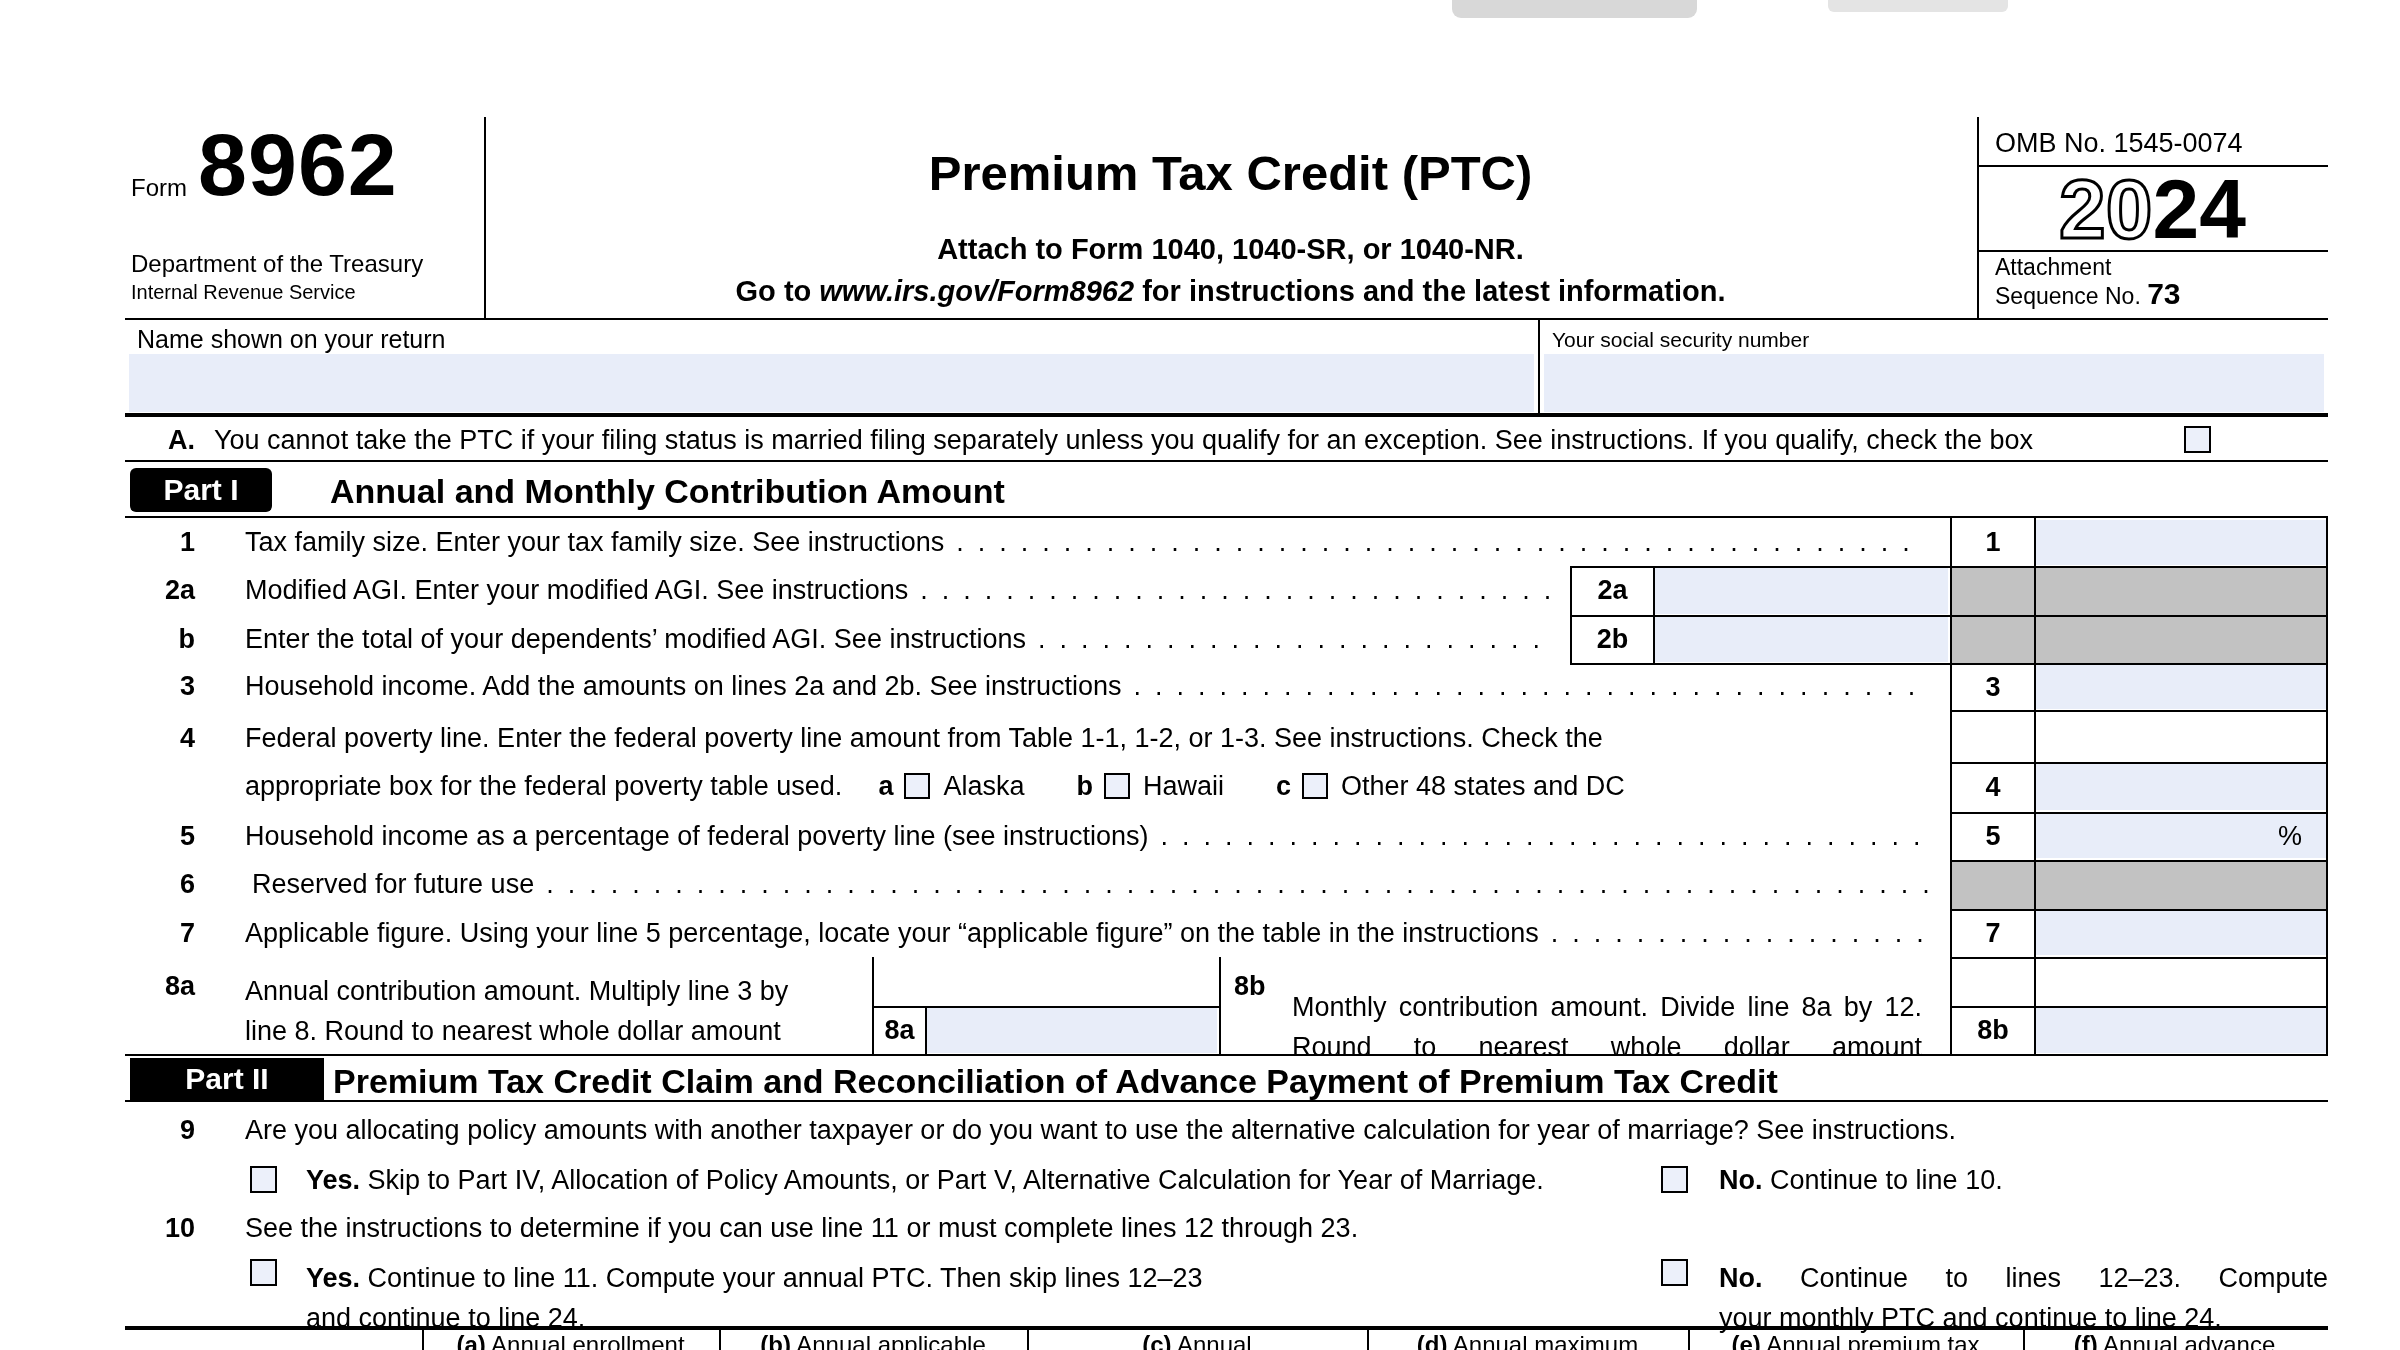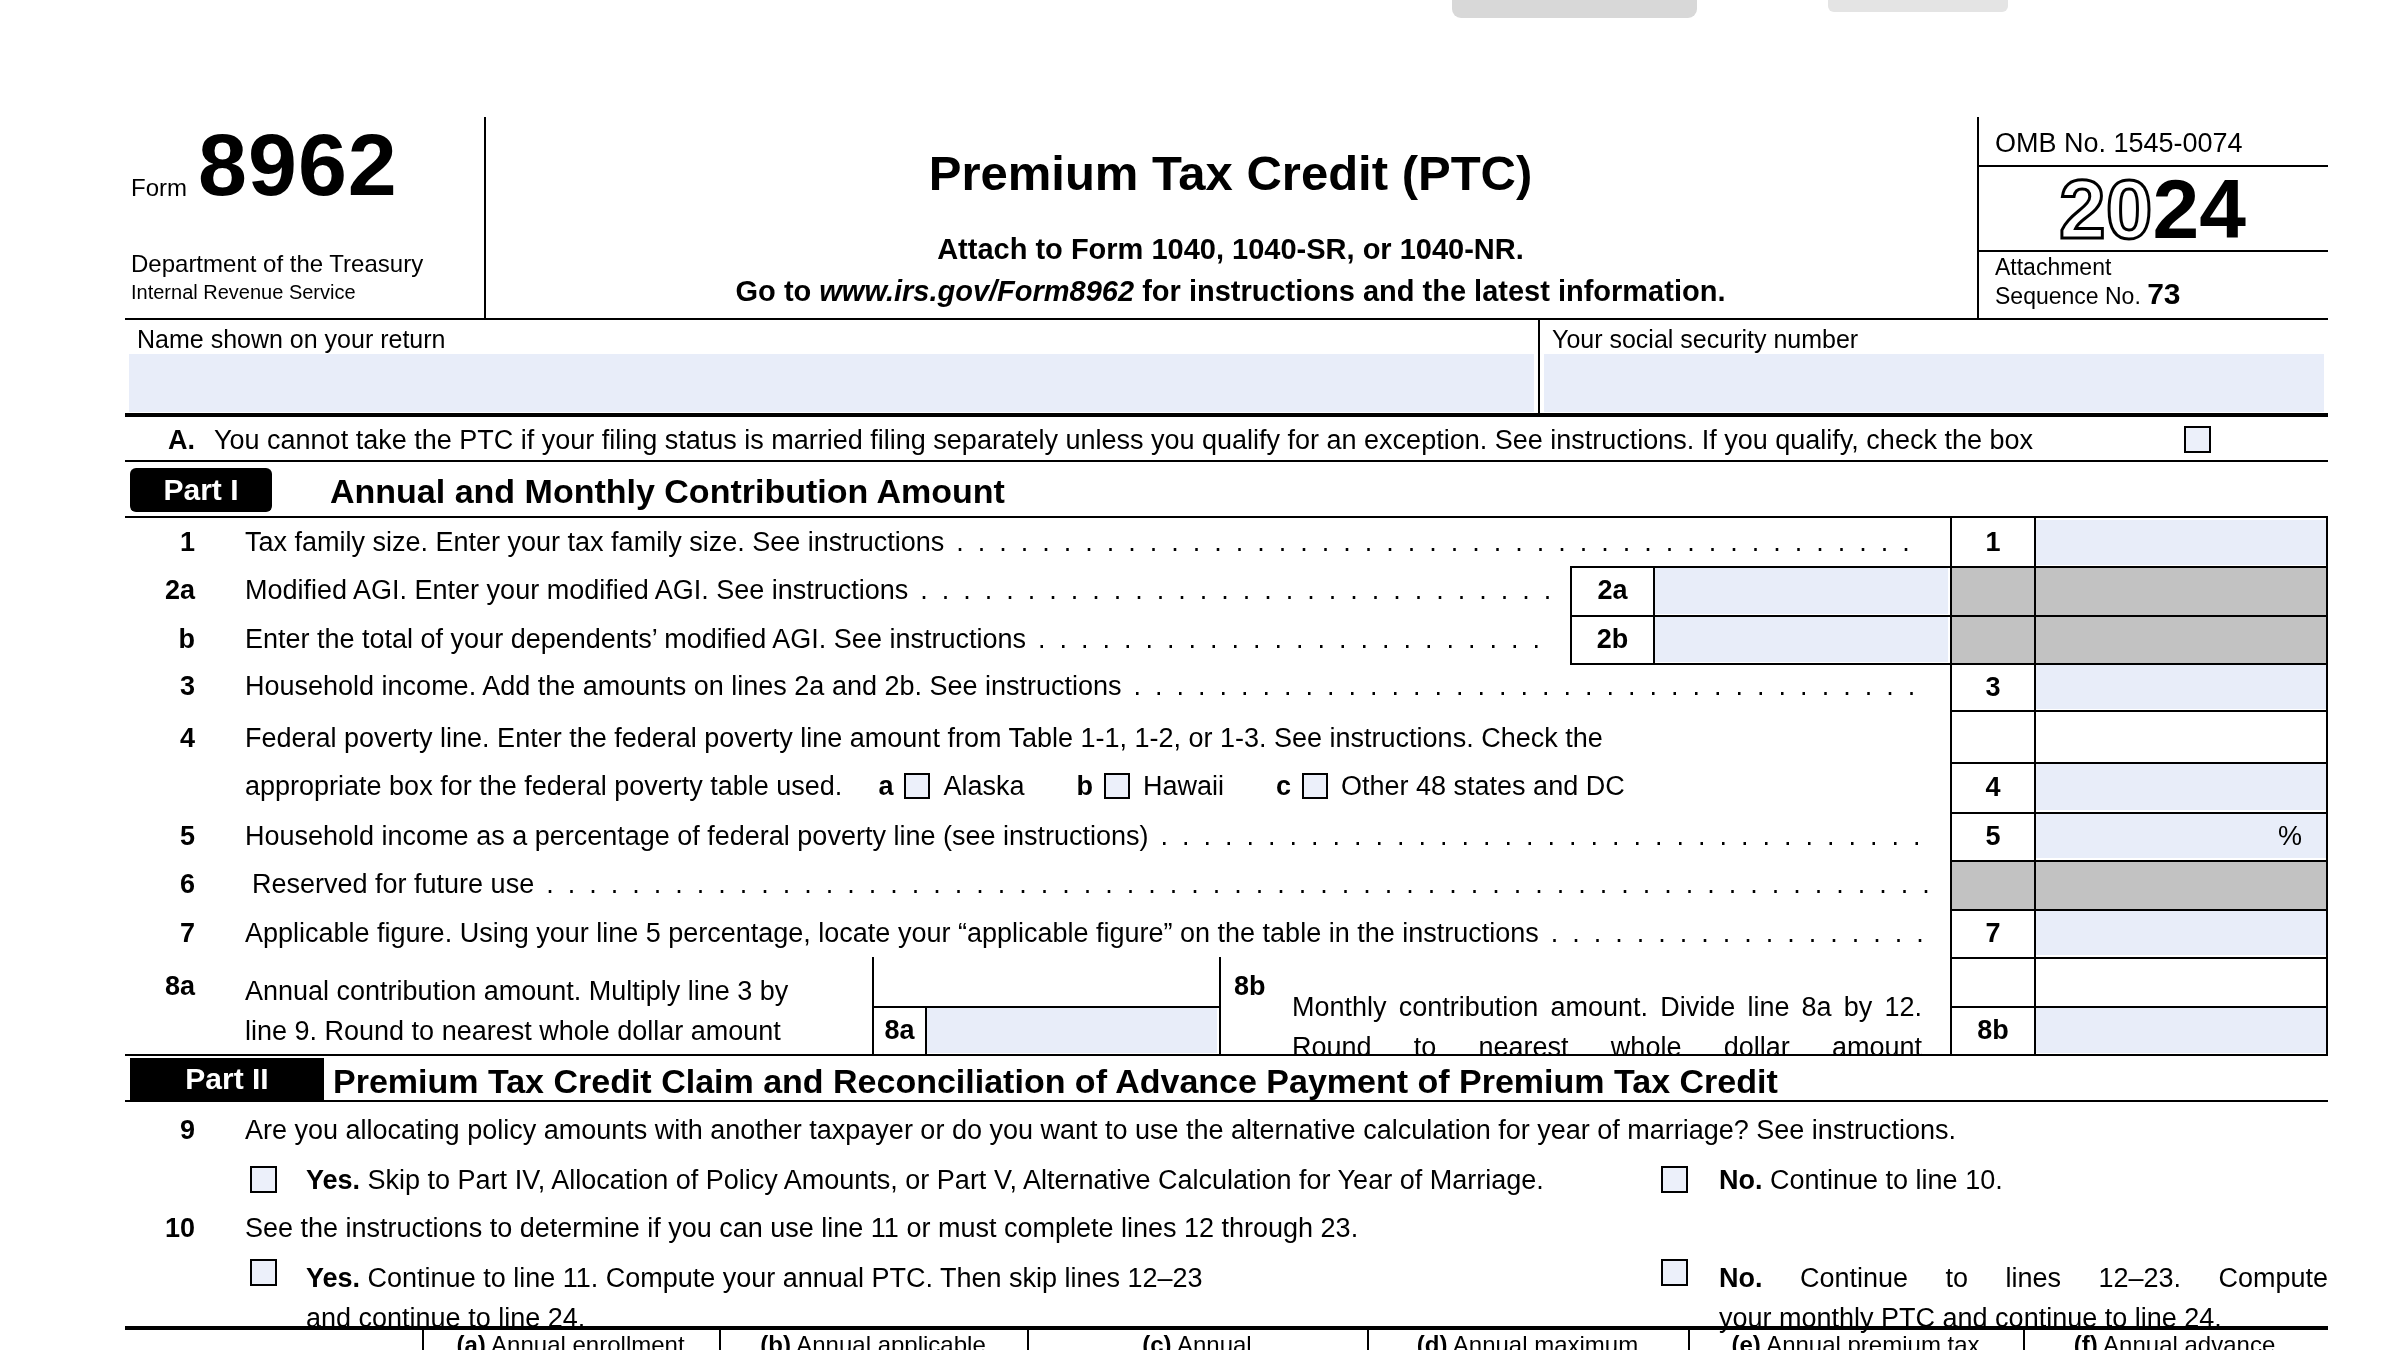--- a/index.html
+++ b/index.html
@@ -55,21 +55,21 @@
     <span>Sequence No. </span><span class="b" style="font-size:30px;">73</span>
   </div>
 
   <div class="ln" style="left:484px;top:117px;width:2px;height:203px;"></div>
   <div class="ln" style="left:1977px;top:117px;width:2px;height:203px;"></div>
   <div class="ln" style="left:1977px;top:165px;width:351px;height:2px;"></div>
   <div class="ln" style="left:1977px;top:250px;width:351px;height:2px;"></div>
   <div class="ln" style="left:125px;top:318px;width:2203px;height:2px;"></div>
 
   <div class="txt" style="left:137px;top:324px;font-size:25px;">Name shown on your return</div>
-  <div class="txt" style="left:1552px;top:324px;font-size:25px;">Your social security number</div>
+  <div class="txt" style="left:1552px;top:324px;font-size:21px;">Your social security number</div>
   <div class="field" style="left:129px;top:354px;width:1405px;height:58px;">
     <span class="fval"></span>
   </div>
   <div class="field" style="left:1544px;top:354px;width:780px;height:58px;">
     <span class="fval"></span>
   </div>
   <div class="ln" style="left:1538px;top:320px;width:2px;height:95px;"></div>
   <div class="ln" style="left:125px;top:413px;width:2203px;height:4px;"></div>
 
   <div class="lnum" style="left:143px;top:425px;">A.</div>
@@ -183,21 +183,21 @@
   <div class="txt leaderline" style="left:245px;top:869px;width:1685px;margin-left:7px;">
     <span class="lt">Reserved for future use</span>
     <span class="leader">..........................................................................................</span>
   </div>
   <div class="txt leaderline" style="left:245px;top:918px;width:1685px;align-items:flex-end;">
     <span class="lt">Applicable figure. Using your line 5 percentage, locate your “applicable figure” on the table in the instructions</span>
     <span class="leader">..........................................................................................</span>
   </div>
   <div class="txt" style="left:245px;top:971px;width:610px;line-height:40px;">
     <div>Annual contribution amount. Multiply line 3 by</div>
-    <div>line 9. Round to nearest whole dollar amount</div>
+    <div>line 8. Round to nearest whole dollar amount</div>
   </div>
   <div class="txt b" style="left:1234px;top:971px;">8b</div>
   <div class="txt just" style="left:1292px;top:971px;width:630px;line-height:40px;white-space:normal;margin-top:16px;">Monthly contribution amount. Divide line 8a by 12. Round to nearest whole dollar amount</div>
 
   <div class="bar" style="left:130px;top:1058px;width:194px;height:42px;">Part II</div>
   <div class="ptitle" style="left:333px;top:1062px;">Premium Tax Credit Claim and Reconciliation of Advance Payment of Premium Tax Credit</div>
   <div class="ln" style="left:125px;top:1100px;width:2203px;height:2px;"></div>
 
   <div class="lnum" style="left:143px;top:1115px;">9</div>
   <div class="txt" style="left:245px;top:1115px;">Are you allocating policy amounts with another taxpayer or do you want to use the alternative calculation for year of marriage? See instructions.</div>

